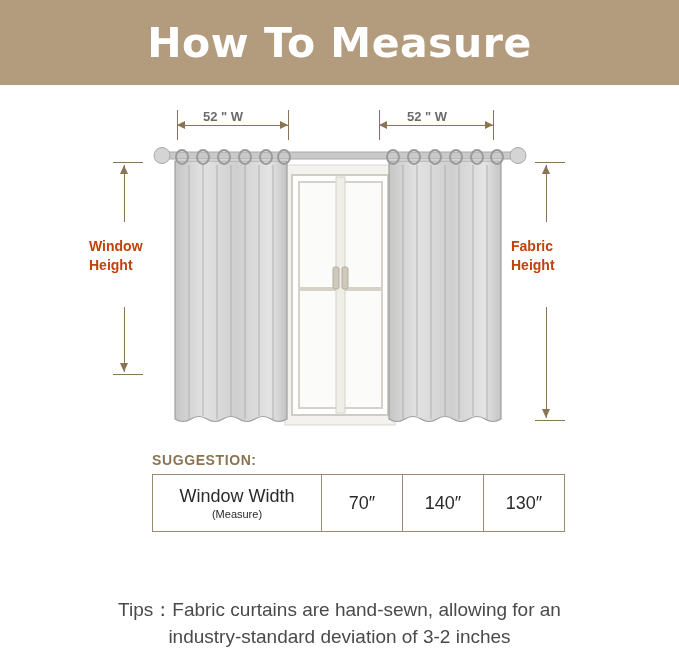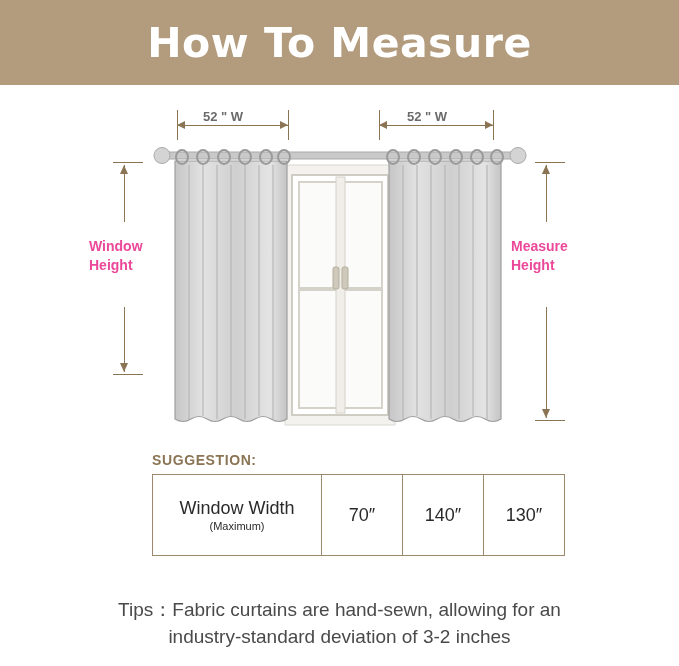--- a/index.html
+++ b/index.html
@@ -46,21 +46,21 @@
     position: absolute;
     left: 0;
     top: 85px;
     width: 679px;
     height: 355px;
   }
 
   
   .lbl {
     position: absolute;
-    color: #ec4899;
+    color: #c2410c;
     font-weight: bold;
     font-size: 14px;
     line-height: 19px;
     font-family: "Liberation Sans", sans-serif;
     white-space: pre-line;
   }
   .lbl-w {
     color: #6b6b6b;
     font-weight: bold;
     font-size: 13px;
@@ -135,21 +135,21 @@
   }
   table.sugg td {
     border: 1px solid #9b8a6e;
     text-align: center;
     vertical-align: middle;
     color: #2a2a2a;
     font-family: "Liberation Sans", sans-serif;
   }
   td.c-label {
     width: 160px;
-    padding: 22px 4px;
+    padding: 10px 4px;
   }
   td.c-val {
     width: 72px;
     font-size: 18px;
     padding: 6px 4px;
   }
   .c-main {
     font-size: 18px;
     display: block;
     line-height: 22px;
@@ -279,33 +279,33 @@
     <div class="arrow arrow-down" style="left:120px; top:278px;"></div>
     <div class="lbl" style="left:89px; top:152px; text-align:left;">Window
 Height</div>
 
     <div class="vtick" style="left:535px; top:77px; width:30px;"></div>
     <div class="vtick" style="left:535px; top:335px; width:30px;"></div>
     <div class="vbar" style="left:546px; top:80px; height:57px;"></div>
     <div class="vbar" style="left:546px; top:222px; height:111px;"></div>
     <div class="arrow arrow-up" style="left:542px; top:80px;"></div>
     <div class="arrow arrow-down" style="left:542px; top:324px;"></div>
-    <div class="lbl" style="left:511px; top:152px; text-align:left;">Measure
+    <div class="lbl" style="left:511px; top:152px; text-align:left;">Fabric
 Height</div>
 
   </div>
 
   <div class="suggestion-label">SUGGESTION:</div>
 
   <table class="sugg">
     <tbody>
         <tr>
       <td class="c-label">
         <span class="c-main">Window Width</span>
-        <span class="c-sub">(Maximum)</span>
+        <span class="c-sub">(Measure)</span>
       </td>
       <td class="c-val">70″</td>
       <td class="c-val">140″</td>
       <td class="c-val">130″</td>
     </tr>
   </tbody>
     </table>
 
   <div class="tips">
     <div>

